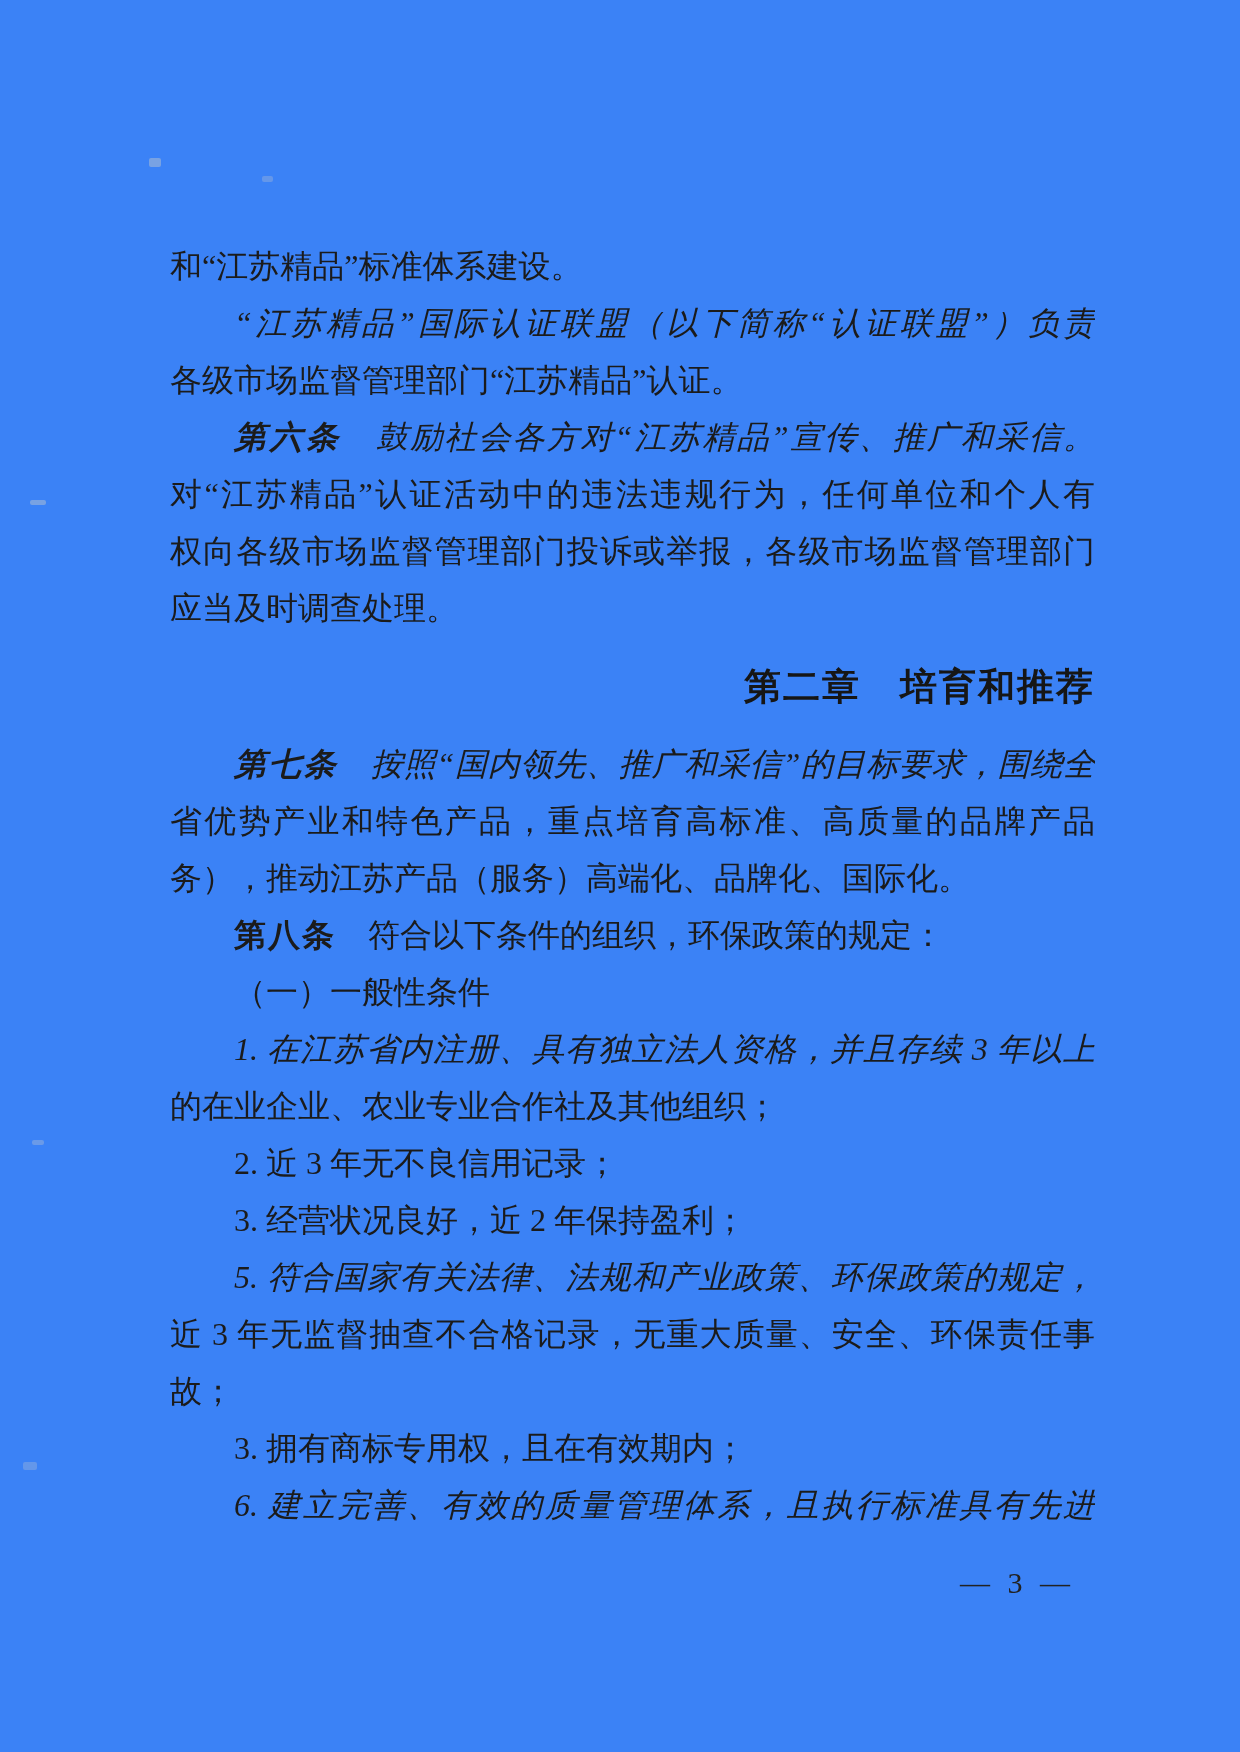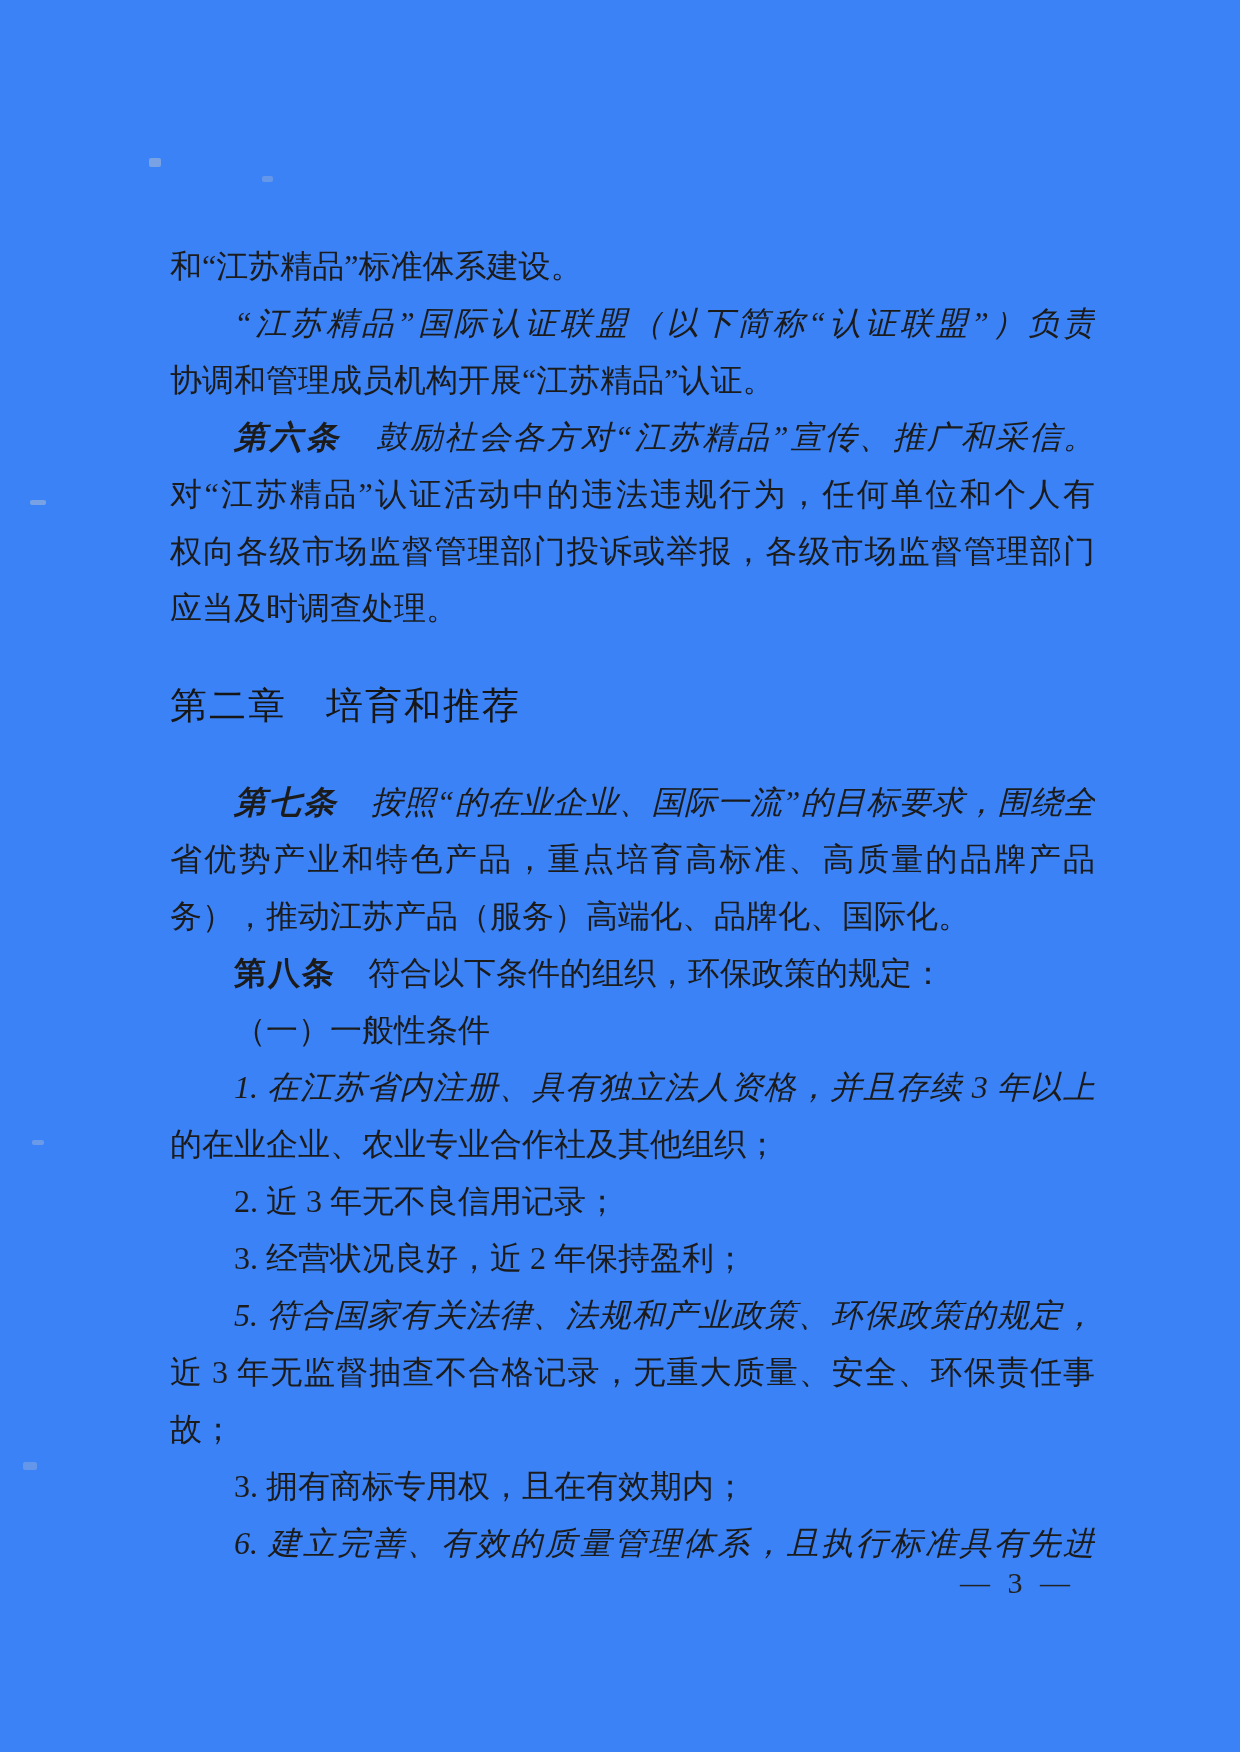--- a/index.html
+++ b/index.html
@@ -43,24 +43,24 @@
     font-style: italic;
   }
   .b {
     font-weight: 700;
     font-family: "Liberation Sans", "DejaVu Sans", sans-serif;
     letter-spacing: 2px;
     text-align: right;
   }
   .heading {
     height: 57px;
-    margin: 40px 0;
-    text-align: left;
+    margin: 21px 0;
+    text-align: right;
     font-size: 37px;
-    font-weight: 400;
+    font-weight: 700;
     font-family: "Liberation Sans", "DejaVu Sans", sans-serif;
     letter-spacing: 2px;
     color: #161616;
   }
   .footer {
     position: absolute;
     top: 1566px;
     left: 1015px;
     transform: translateX(-50%);
     font-size: 30px;
@@ -80,27 +80,27 @@
   .a4 { left: 32px;  top: 1140px; width: 12px; height: 5px; opacity: 0.35; }
   .a5 { left: 23px;  top: 1462px; width: 14px; height: 8px; opacity: 0.30; }
 </style>
 </head>
 <body>
 
 <div class="page">
   <div class="content" id="doc-content">
       <div class="line"><span>和“江苏精品”标准体系建设。</span></div>
       <div class="line indent just"><span>“江苏精品”国际认证联盟（以下简称“认证联盟”）负责</span></div>
-      <div class="line"><span>协调和管理成员机构开展“江苏精品”认证。</span></div>
+      <div class="line"><span>各级市场监督管理部门“江苏精品”认证。</span></div>
       <div class="line indent just"><span class="b">第六条</span><span>　鼓励社会各方对“江苏精品”宣传、推广和采信。</span></div>
       <div class="line just"><span>对“江苏精品”认证活动中的违法违规行为，任何单位和个人有</span></div>
       <div class="line just"><span>权向各级市场监督管理部门投诉或举报，各级市场监督管理部门</span></div>
       <div class="line"><span>应当及时调查处理。</span></div>
       <div class="heading">第二章　培育和推荐</div>
-      <div class="line indent just"><span class="b">第七条</span><span>　按照“的在业企业、国际一流”的目标要求，围绕全</span></div>
+      <div class="line indent just"><span class="b">第七条</span><span>　按照“国内领先、推广和采信”的目标要求，围绕全</span></div>
       <div class="line just"><span>省优势产业和特色产品，重点培育高标准、高质量的品牌产品（服</span></div>
       <div class="line"><span>务），推动江苏产品（服务）高端化、品牌化、国际化。</span></div>
       <div class="line indent"><span class="b">第八条</span><span>　符合以下条件的组织，环保政策的规定：</span></div>
       <div class="line indent"><span>（一）一般性条件</span></div>
       <div class="line indent just"><span>1. 在江苏省内注册、具有独立法人资格，并且存续 3 年以上</span></div>
       <div class="line"><span>的在业企业、农业专业合作社及其他组织；</span></div>
       <div class="line indent"><span>2. 近 3 年无不良信用记录；</span></div>
       <div class="line indent"><span>3. 经营状况良好，近 2 年保持盈利；</span></div>
       <div class="line indent just"><span>5. 符合国家有关法律、法规和产业政策、环保政策的规定，</span></div>
       <div class="line just"><span>近 3 年无监督抽查不合格记录，无重大质量、安全、环保责任事</span></div>

